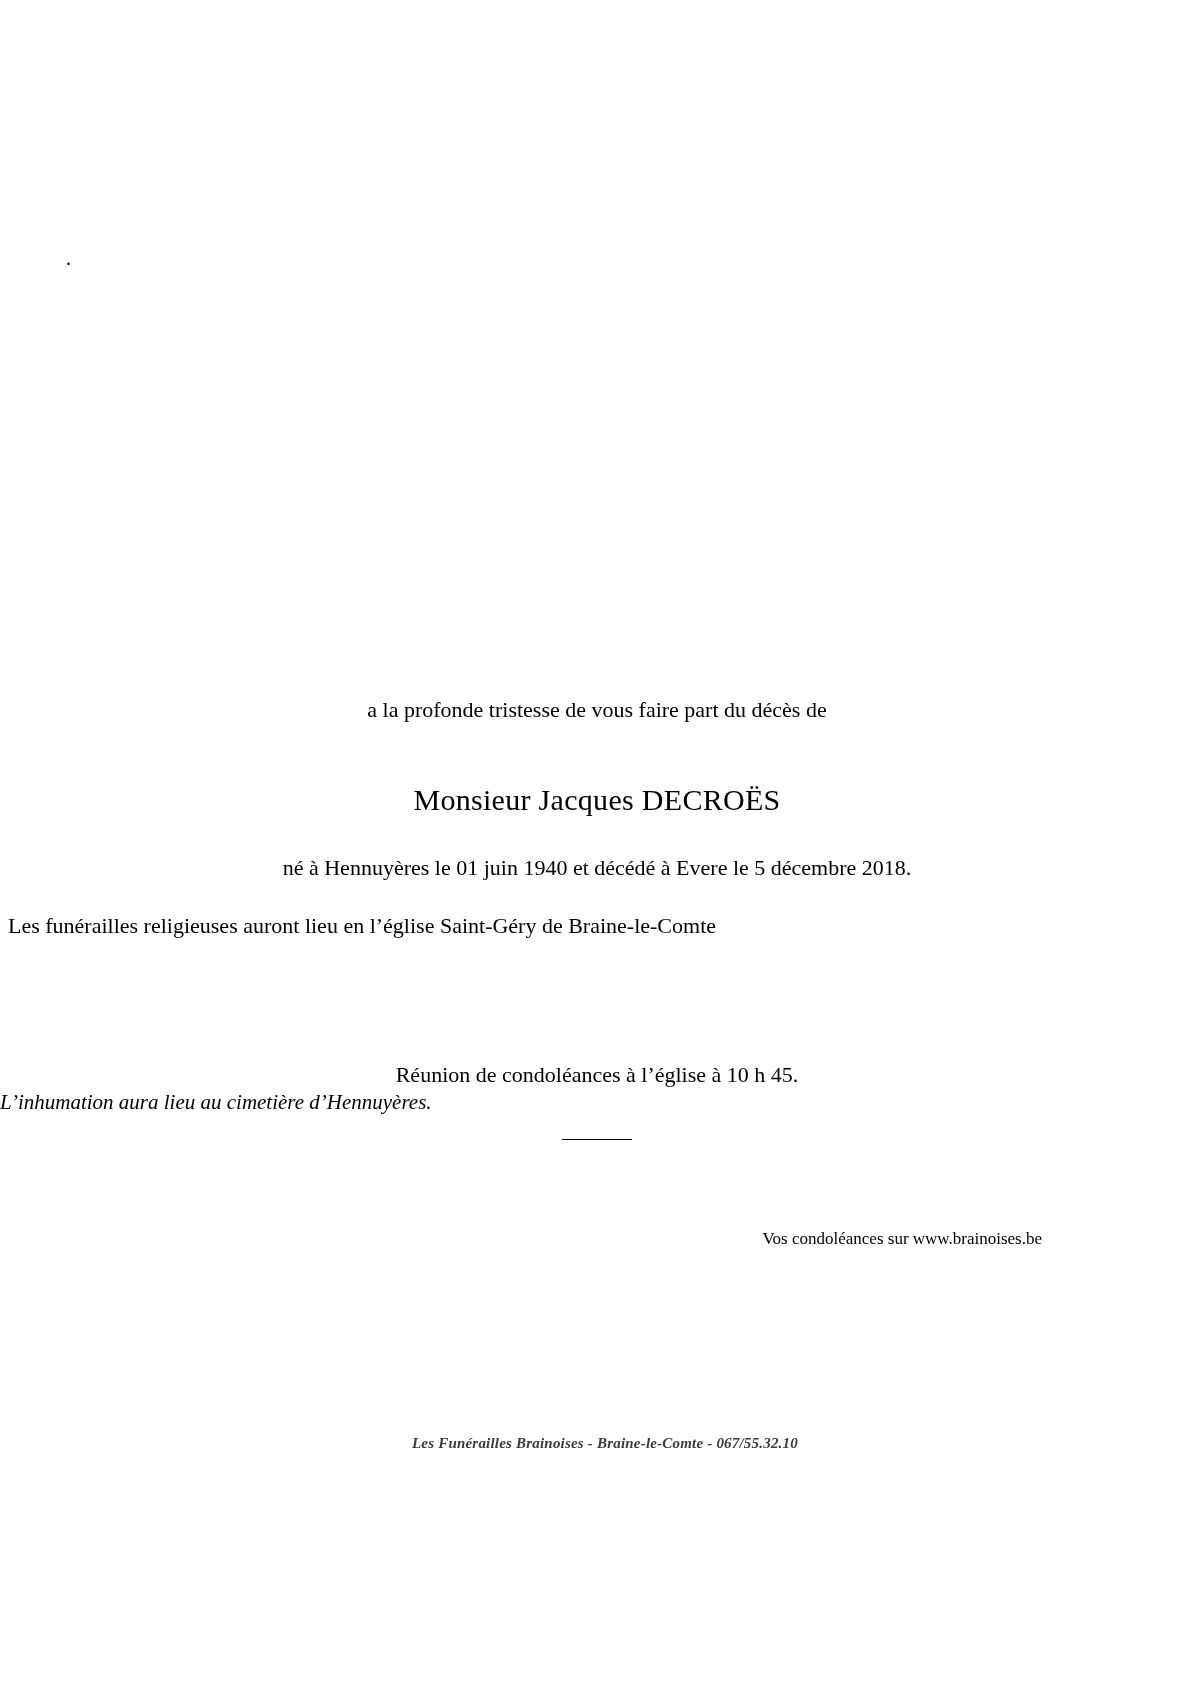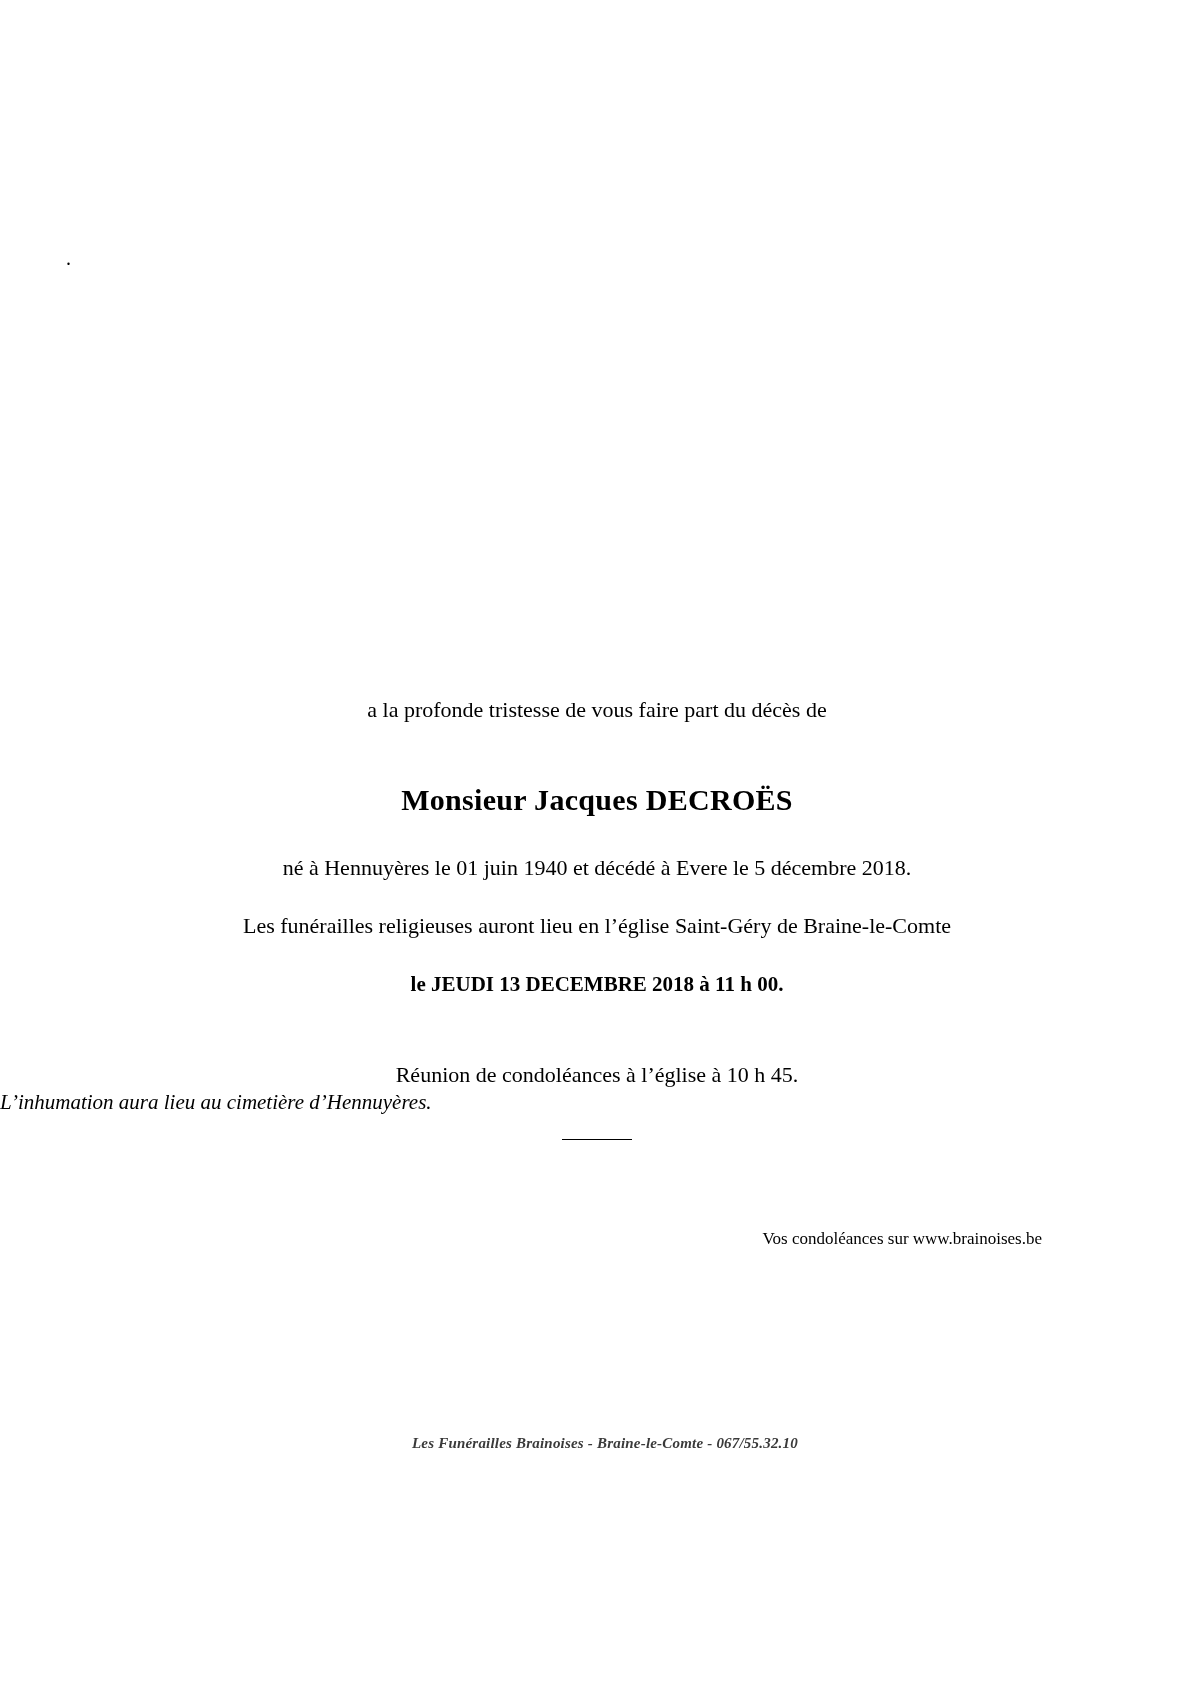--- a/index.html
+++ b/index.html
@@ -46,38 +46,38 @@
     text-align: center;
     font-size: 22px;
   }
   .deceased-name {
     position: absolute;
     left: 0;
     right: 0;
     top: 783px;
     text-align: center;
     font-size: 30px;
-    font-weight: bold;
+    font-weight: normal;
     letter-spacing: 0.3px;
   }
   .birth-death {
     position: absolute;
     left: 0;
     right: 0;
     top: 855px;
     text-align: center;
     font-size: 22px;
   }
   .service-line {
     position: absolute;
     left: 0;
     right: 0;
     top: 913px;
-    text-align: center;
     font-size: 22px;
+    padding-left: 8px;
   }
   .service-datetime {
     position: absolute;
     left: 0;
     right: 0;
     top: 972px;
     text-align: center;
     font-size: 21px;
     font-weight: bold;
   }
@@ -136,21 +136,20 @@
 
 
   <div class="announce-line">a la profonde tristesse de vous faire part du décès de</div>
 
   <div class="deceased-name">Monsieur Jacques DECROËS</div>
 
   <div class="birth-death">né à Hennuyères le 01 juin 1940 et décédé à Evere le 5 décembre 2018.</div>
 
   <div class="service-line">Les funérailles religieuses auront lieu en l’église Saint-Géry de Braine-le-Comte</div>
 
-  <div class="service-datetime">le JEUDI 13 DECEMBRE 2018 à 11 h 00.</div>
 
   <div class="condolences-line">Réunion de condoléances à l’église à 10 h 45.</div>
 
   <div class="burial-line">L’inhumation aura lieu au cimetière d’Hennuyères.</div>
 
   <div class="divider"></div>
 
   <div class="web-condolences">Vos condoléances sur www.brainoises.be</div>
 
   <div class="footer">Les Funérailles Brainoises - Braine-le-Comte - 067/55.32.10</div>

